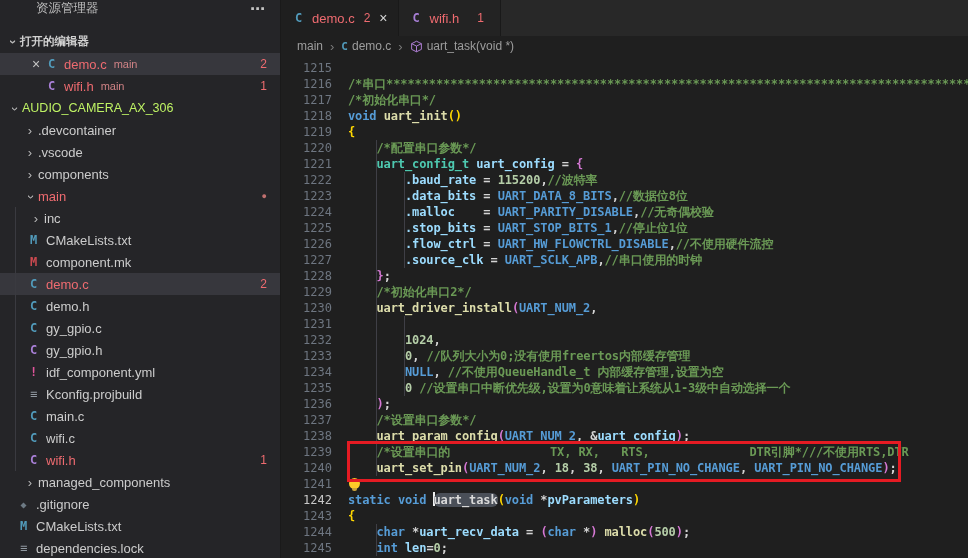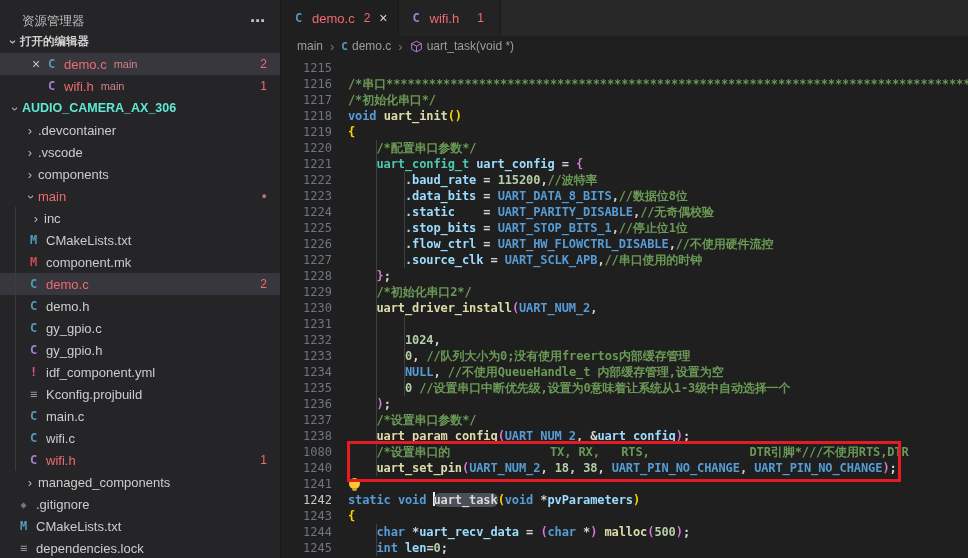--- a/index.html
+++ b/index.html
@@ -8,37 +8,37 @@
     width: 968px; height: 558px; overflow: hidden; position: relative;
     display: flex; background:#1f1f1f;
     font-family: "Liberation Sans", "DejaVu Sans", sans-serif;
     -webkit-font-smoothing: antialiased;
   }
   
   .sidebar {
     width: 281px; flex: none; background: #252528; color:#cccccc;
     border-right: 1px solid #1a1a1a; font-size: 13px; position: relative; overflow: hidden;
   }
-  .sb-title { height: 30px; display:flex; align-items:flex-end; padding: 0 14px 0 22px; color:#bfbfbf; font-size:12.5px; }
+  .sb-title { height: 30px; display:flex; align-items:flex-start; padding: 0 14px 0 36px; color:#bfbfbf; font-size:12.5px; }
   .sb-title .grow { flex:1; }
   .more { color:#c5c5c5; font-size:15px; letter-spacing:1px; cursor:pointer; font-weight:bold; }
   .sb-sec { height: 23px; display:flex; align-items:center; padding-left:4px; font-weight:bold; font-size:11.5px; color:#d2d2d2; }
   .row { height:22px; display:flex; align-items:center; white-space:nowrap; }
   .row.sel { background:#37373d; }
   .chevbox { width:16px; flex:none; text-align:center; }
   .chev { display:inline-block; color:#b8b8b8; font-size:13px; line-height:1; transform-origin:55% 55%; }
   .chev.open { transform: rotate(90deg); }
   .fico { width:15px; flex:none; margin-right:5px; text-align:center; font-weight:bold; font-size:12px; font-family:"DejaVu Sans Mono", monospace; }
   .ic-c-blue { color:#519aba; } .ic-c-purple { color:#a87fd6; }
   .ic-m-blue { color:#519aba; } .ic-m-red { color:#cc4a50; }
   .ic-yml { color:#e0559b; } .ic-cfg { color:#9199a1; font-weight:normal; }
   .ic-git { color:#6d7a84; font-size:10px; }
   .lbl { color:#cccccc; }
   .lbl.err { color:#ef6b70; }
-  .lbl.bold { font-weight:bold; color:#5eead4; font-size:12.5px; }
+  .lbl.bold { font-weight:normal; color:#bef264; font-size:12.5px; }
   .suffix { font-size:11px; color:#cf8285; margin-left:7px; }
   .grow { flex:1; }
   .badge { color:#ef6b70; font-size:12px; margin-right:13px; }
   .dotbadge { color:#c0706f; font-size:9px; margin-right:13px; }
   .closebox { width:16px; flex:none; text-align:center; color:#c5c5c5; font-size:14px; cursor:pointer; }
   .oe-pad { padding-left: 28px; }
   .tree-guide { position:absolute; width:1px; background:#3a3a40; }
   
   .editor-col { flex:1; display:flex; flex-direction:column; min-width:0; background:#1f1f1f; position:relative; }
   .tabbar { height:36px; flex:none; background:#282828; display:flex; align-items:stretch; }
@@ -257,36 +257,36 @@
         <div class="guide" style="left: 95px; top: 468px; height: 32px;"></div>
         <div class="cl"><span class="ln">1215</span><span class="lc"></span></div>
         <div class="cl"><span class="ln">1216</span><span class="lc"><span class="tok cm">/*串口****************************************************************************************</span></span></div>
         <div class="cl"><span class="ln">1217</span><span class="lc"><span class="tok cm">/*初始化串口*/</span></span></div>
         <div class="cl"><span class="ln">1218</span><span class="lc"><span class="tok kw">void</span><span class="tok pl"> </span><span class="tok fn">uart_init</span><span class="tok gd">()</span></span></div>
         <div class="cl"><span class="ln">1219</span><span class="lc"><span class="tok gd">{</span></span></div>
         <div class="cl"><span class="ln">1220</span><span class="lc"><span class="tok pl">    </span><span class="tok cm">/*配置串口参数*/</span></span></div>
         <div class="cl"><span class="ln">1221</span><span class="lc"><span class="tok pl">    </span><span class="tok ty">uart_config_t</span><span class="tok pl"> </span><span class="tok vr">uart_config</span><span class="tok pl"> = </span><span class="tok pk">{</span></span></div>
         <div class="cl"><span class="ln">1222</span><span class="lc"><span class="tok pl">        </span><span class="tok vr">.baud_rate</span><span class="tok pl"> = </span><span class="tok nm">115200</span><span class="tok pl">,</span><span class="tok cm">//波特率</span></span></div>
         <div class="cl"><span class="ln">1223</span><span class="lc"><span class="tok pl">        </span><span class="tok vr">.data_bits</span><span class="tok pl"> = </span><span class="tok cs">UART_DATA_8_BITS</span><span class="tok pl">,</span><span class="tok cm">//数据位8位</span></span></div>
-        <div class="cl"><span class="ln">1224</span><span class="lc"><span class="tok pl">        </span><span class="tok vr">.static</span><span class="tok pl">    = </span><span class="tok cs">UART_PARITY_DISABLE</span><span class="tok pl">,</span><span class="tok cm">//无奇偶校验</span></span></div>
+        <div class="cl"><span class="ln">1224</span><span class="lc"><span class="tok pl">        </span><span class="tok vr">.malloc</span><span class="tok pl">    = </span><span class="tok cs">UART_PARITY_DISABLE</span><span class="tok pl">,</span><span class="tok cm">//无奇偶校验</span></span></div>
         <div class="cl"><span class="ln">1225</span><span class="lc"><span class="tok pl">        </span><span class="tok vr">.stop_bits</span><span class="tok pl"> = </span><span class="tok cs">UART_STOP_BITS_1</span><span class="tok pl">,</span><span class="tok cm">//停止位1位</span></span></div>
         <div class="cl"><span class="ln">1226</span><span class="lc"><span class="tok pl">        </span><span class="tok vr">.flow_ctrl</span><span class="tok pl"> = </span><span class="tok cs">UART_HW_FLOWCTRL_DISABLE</span><span class="tok pl">,</span><span class="tok cm">//不使用硬件流控</span></span></div>
         <div class="cl"><span class="ln">1227</span><span class="lc"><span class="tok pl">        </span><span class="tok vr">.source_clk</span><span class="tok pl"> = </span><span class="tok cs">UART_SCLK_APB</span><span class="tok pl">,</span><span class="tok cm">//串口使用的时钟</span></span></div>
         <div class="cl"><span class="ln">1228</span><span class="lc"><span class="tok pl">    </span><span class="tok pk">}</span><span class="tok pl">;</span></span></div>
         <div class="cl"><span class="ln">1229</span><span class="lc"><span class="tok pl">    </span><span class="tok cm">/*初始化串口2*/</span></span></div>
         <div class="cl"><span class="ln">1230</span><span class="lc"><span class="tok pl">    </span><span class="tok fn">uart_driver_install</span><span class="tok pk">(</span><span class="tok cs">UART_NUM_2</span><span class="tok pl">,</span></span></div>
         <div class="cl"><span class="ln">1231</span></div>
         <div class="cl"><span class="ln">1232</span><span class="lc"><span class="tok pl">        </span><span class="tok nm">1024</span><span class="tok pl">,</span></span></div>
         <div class="cl"><span class="ln">1233</span><span class="lc"><span class="tok pl">        </span><span class="tok nm">0</span><span class="tok pl">, </span><span class="tok cm">//队列大小为0;没有使用freertos内部缓存管理</span></span></div>
         <div class="cl"><span class="ln">1234</span><span class="lc"><span class="tok pl">        </span><span class="tok kw">NULL</span><span class="tok pl">, </span><span class="tok cm">//不使用QueueHandle_t 内部缓存管理,设置为空</span></span></div>
         <div class="cl"><span class="ln">1235</span><span class="lc"><span class="tok pl">        </span><span class="tok nm">0</span><span class="tok pl"> </span><span class="tok cm">//设置串口中断优先级,设置为0意味着让系统从1-3级中自动选择一个</span></span></div>
         <div class="cl"><span class="ln">1236</span><span class="lc"><span class="tok pl">    </span><span class="tok pk">)</span><span class="tok pl">;</span></span></div>
         <div class="cl"><span class="ln">1237</span><span class="lc"><span class="tok pl">    </span><span class="tok cm">/*设置串口参数*/</span></span></div>
         <div class="cl"><span class="ln">1238</span><span class="lc"><span class="tok pl">    </span><span class="tok fn">uart_param_config</span><span class="tok pk">(</span><span class="tok cs">UART_NUM_2</span><span class="tok pl">, &amp;</span><span class="tok vr">uart_config</span><span class="tok pk">)</span><span class="tok pl">;</span></span></div>
-        <div class="cl"><span class="ln">1080</span><span class="lc"><span class="tok pl">    </span><span class="tok cm">/*设置串口的              TX, RX,   RTS,              DTR引脚*///不使用RTS,DTR</span></span></div>
+        <div class="cl"><span class="ln">1239</span><span class="lc"><span class="tok pl">    </span><span class="tok cm">/*设置串口的              TX, RX,   RTS,              DTR引脚*///不使用RTS,DTR</span></span></div>
         <div class="cl"><span class="ln">1240</span><span class="lc"><span class="tok pl">    </span><span class="tok fn">uart_set_pin</span><span class="tok pk">(</span><span class="tok cs">UART_NUM_2</span><span class="tok pl">, </span><span class="tok nm">18</span><span class="tok pl">, </span><span class="tok nm">38</span><span class="tok pl">, </span><span class="tok cs">UART_PIN_NO_CHANGE</span><span class="tok pl">, </span><span class="tok cs">UART_PIN_NO_CHANGE</span><span class="tok pk">)</span><span class="tok pl">;</span></span></div>
         <div class="cl"><span class="ln">1241</span><span class="lc"><span class="bulb"></span></span></div>
         <div class="cl"><span class="ln cur">1242</span><span class="lc"><span class="tok kw">static</span><span class="tok pl"> </span><span class="tok kw">void</span><span class="tok pl"> </span><span class="cursor"></span><span class="tok hl">uart_task</span><span class="tok gd">(</span><span class="tok kw">void</span><span class="tok pl"> *</span><span class="tok vr">pvParameters</span><span class="tok gd">)</span></span></div>
         <div class="cl"><span class="ln">1243</span><span class="lc"><span class="tok gd">{</span></span></div>
         <div class="cl"><span class="ln">1244</span><span class="lc"><span class="tok pl">    </span><span class="tok kw">char</span><span class="tok pl"> *</span><span class="tok vr">uart_recv_data</span><span class="tok pl"> = </span><span class="tok pk">(</span><span class="tok kw">char</span><span class="tok pl"> *</span><span class="tok pk">)</span><span class="tok pl"> </span><span class="tok fn">malloc</span><span class="tok pk">(</span><span class="tok nm">500</span><span class="tok pk">)</span><span class="tok pl">;</span></span></div>
         <div class="cl"><span class="ln">1245</span><span class="lc"><span class="tok pl">    </span><span class="tok kw">int</span><span class="tok pl"> </span><span class="tok vr">len</span><span class="tok pl">=</span><span class="tok nm">0</span><span class="tok pl">;</span></span></div>
         <div class="redbox" style="left: 66px; top: 385px; width: 554px; height: 41px;"></div>
       </div>
   </main>
 

